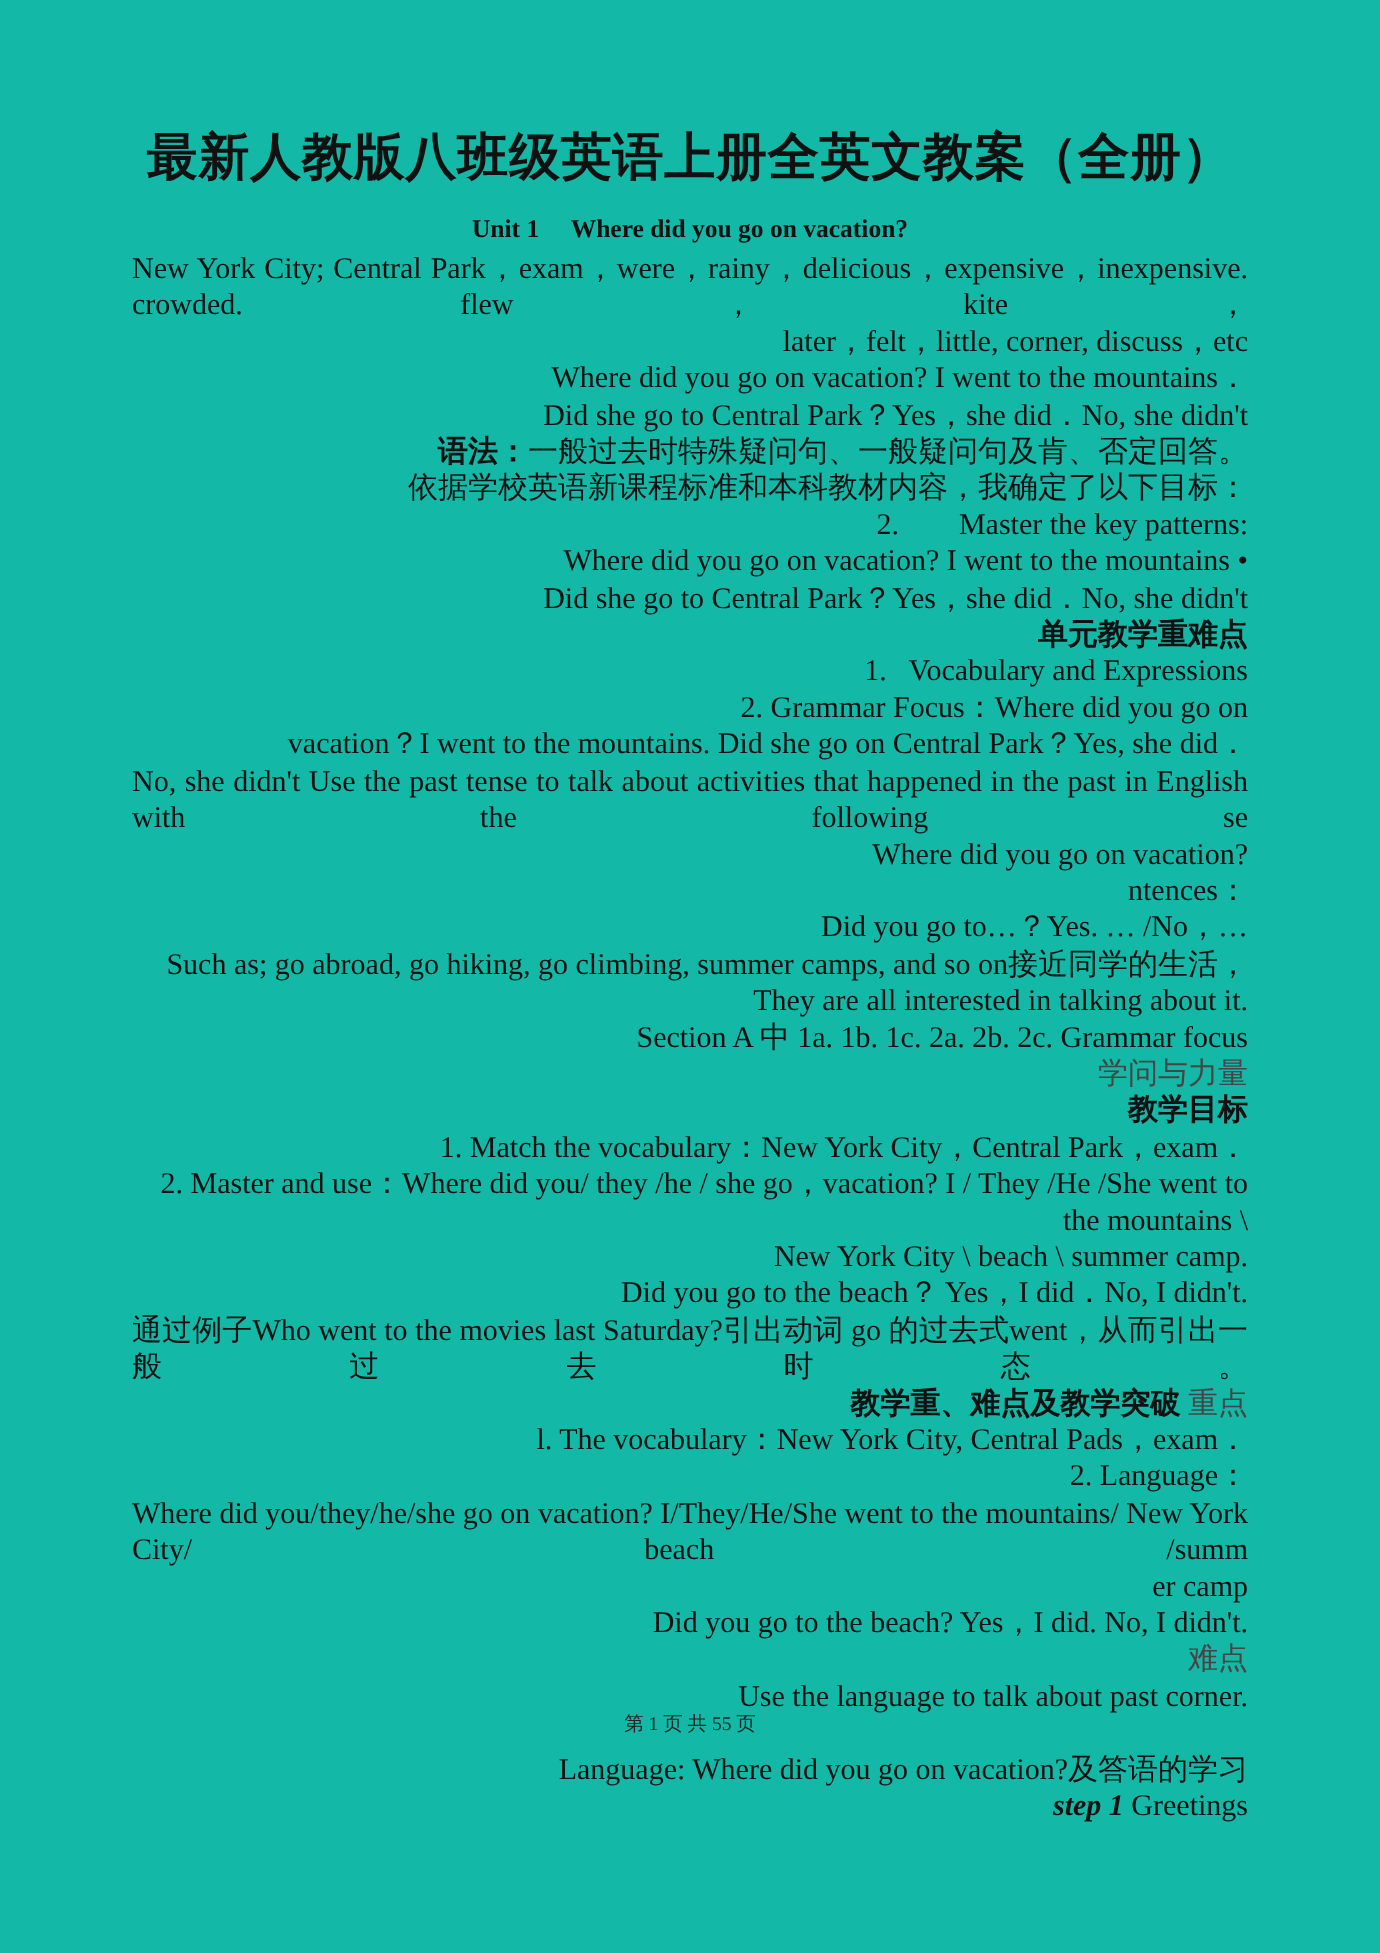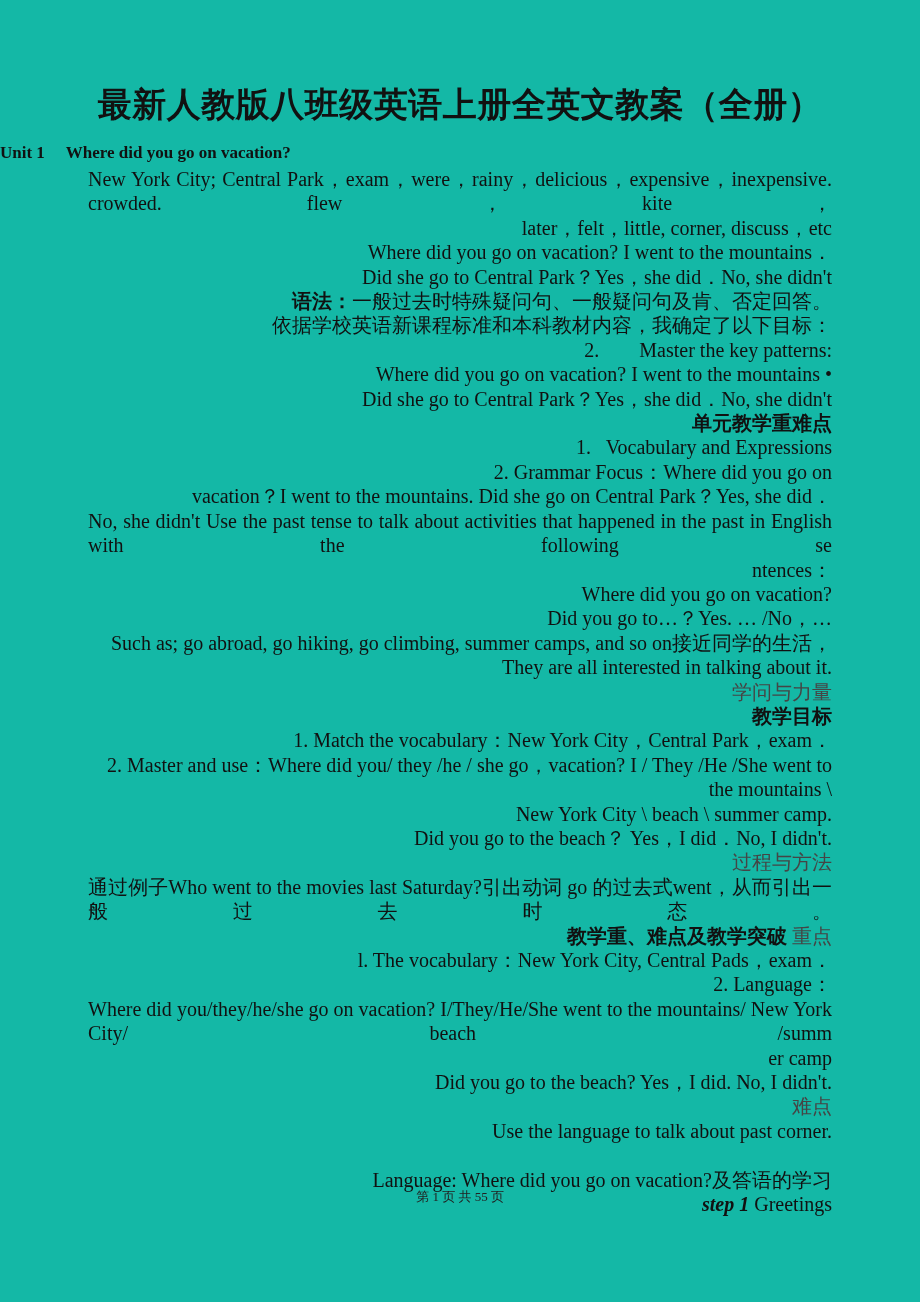--- a/index.html
+++ b/index.html
@@ -14,34 +14,35 @@
   }
   .title {
     position:absolute; top:82px; left:0; right:0;
     text-align:center;
     font-size:34px; font-weight:bold;
     letter-spacing:0.5px;
     white-space:nowrap;
   }
   .heading {
     position:absolute; top:143px; left:0; right:0;
+    text-align:center;
     font-size:17px; font-weight:bold;
     white-space:pre;
   }
   .content {
     position:absolute; top:167px; left:88px; width:744px;
     font-size:20px; line-height:24.4px;
   }
   .line { min-height:24.4px; white-space:pre-wrap;text-align:right; }
   .jl { text-align:justify; text-align-last:justify; }
   .b  { font-weight:bold; }
   .g  { color:#454545; }
   .bi { font-weight:bold; font-style:italic; }
   .footer {
-    position:absolute; top:1188px; left:0; right:0;
+    position:absolute; top:1140px; left:0; right:0;
     text-align:center;
     font-size:13px; color:#222222;
   }
 </style>
 </head>
 <body>
 
 <div class="page">
   <div class="title">最新人教版八班级英语上册全英文教案（全册）</div>
   <div class="heading">Unit 1     Where did you go on vacation?</div>
@@ -53,32 +54,32 @@
       <div class="line"><span> </span><span class="b">语法：</span><span>一般过去时特殊疑问句、一般疑问句及肯、否定回答。</span></div>
       <div class="line"><span>依据学校英语新课程标准和本科教材内容，我确定了以下目标：</span></div>
       <div class="line"><span>2.        Master the key patterns:</span></div>
       <div class="line"><span>  Where did you go on vacation? I went to the mountains •</span></div>
       <div class="line"><span>Did she go to Central Park？Yes，she did．No, she didn't</span></div>
       <div class="line"><span class="b">单元教学重难点</span></div>
       <div class="line"><span>1.   Vocabulary and Expressions</span></div>
       <div class="line"><span>2. Grammar Focus：Where did you go on</span></div>
       <div class="line"><span>vacation？I went to the mountains. Did she go on Central Park？Yes, she did．</span></div>
       <div class="line jl"><span>No, she didn't Use the past tense to talk about activities that happened in the past in English with the following se</span></div>
+      <div class="line"><span>Where did you go on vacation?</span></div>
       <div class="line"><span>ntences：</span></div>
-      <div class="line"><span>Where did you go on vacation?</span></div>
       <div class="line"><span>Did you go to…？Yes. … /No，…</span></div>
       <div class="line"><span>Such as; go abroad, go hiking, go climbing, summer camps, and so on接近同学的生活，</span></div>
       <div class="line"><span>They are all interested in talking about it.</span></div>
+      <div class="line"><span>Section A 中 1a. 1b. 1c. 2a. 2b. 2c. Grammar focus</span></div>
       <div class="line"><span class="g">学问与力量</span></div>
       <div class="line"><span class="b">教学目标</span></div>
       <div class="line"><span>1. Match the vocabulary：New York City，Central Park，exam．</span></div>
       <div class="line"><span>2. Master and use：Where did you/ they /he / she go，vacation? I / They /He /She went to the mountains \</span></div>
       <div class="line"><span>New York City \ beach \ summer camp.</span></div>
       <div class="line"><span>Did you go to the beach？ Yes，I did．No, I didn't.</span></div>
-      <div class="line"><span class="g">过程与方法</span></div>
       <div class="line jl"><span>通过例子Who went to the movies last Saturday?引出动词 go 的过去式went，从而引出一般过去时态。</span></div>
       <div class="line"><span class="b">教学重、难点及教学突破</span><span class="g"> 重点</span></div>
       <div class="line"><span>l. The vocabulary：New York City, Central Pads，exam．</span></div>
       <div class="line"><span>2. Language：</span></div>
       <div class="line jl"><span>Where did you/they/he/she go on vacation? I/They/He/She went to the mountains/ New York City/ beach /summ</span></div>
       <div class="line"><span>er camp</span></div>
       <div class="line"><span>Did you go to the beach? Yes，I did. No, I didn't.</span></div>
       <div class="line"><span class="g">难点</span></div>
       <div class="line"><span>Use the language to talk about past corner.</span></div>
       <div class="line">&nbsp;</div>

